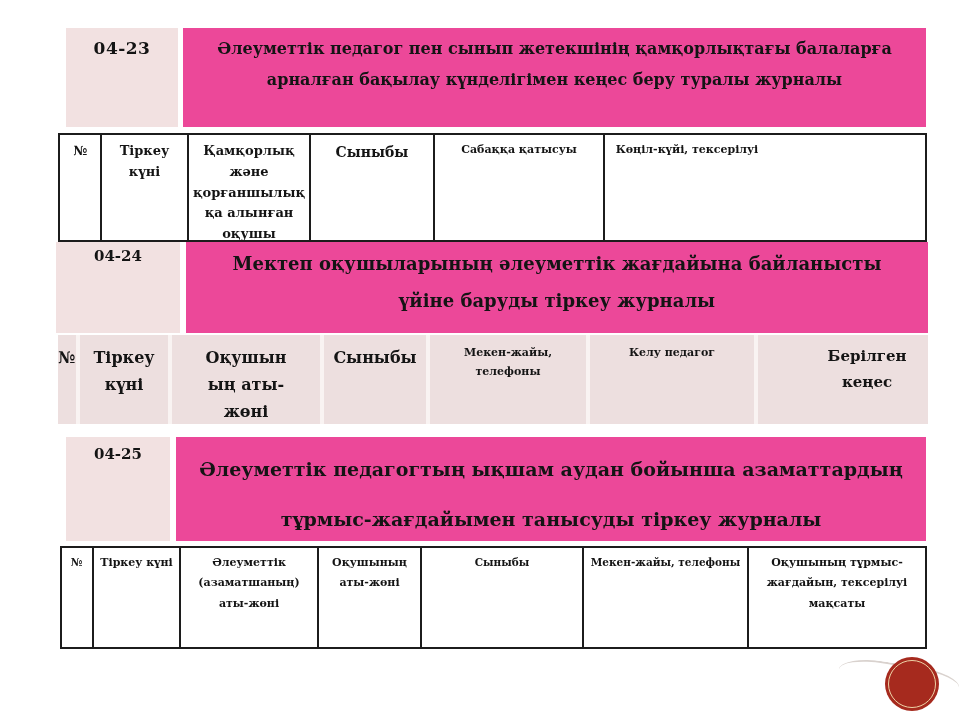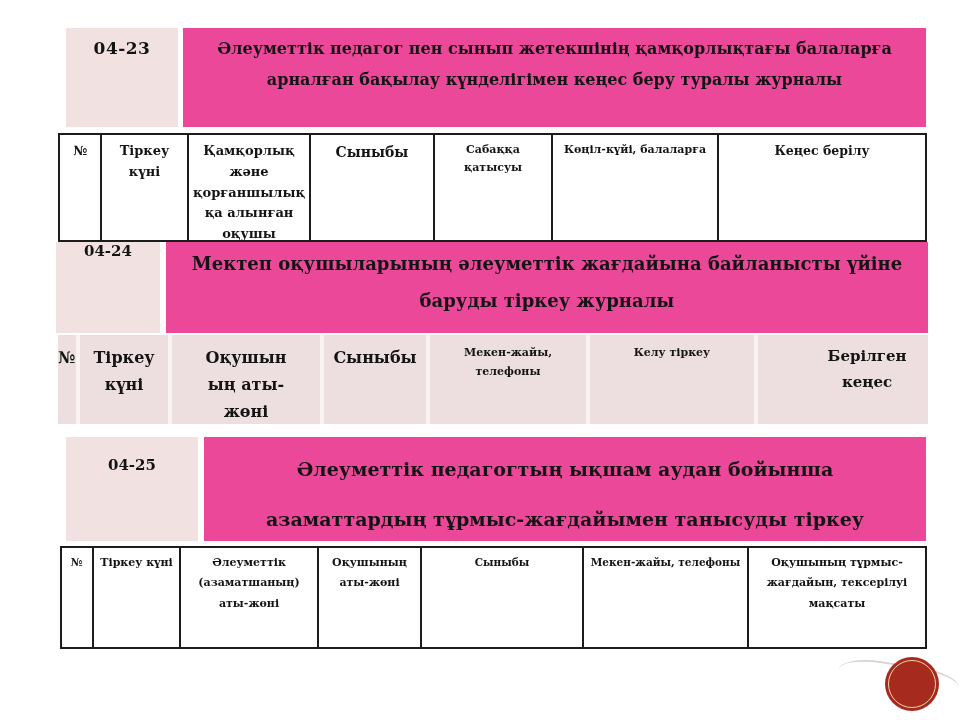--- a/index.html
+++ b/index.html
@@ -18,25 +18,25 @@
   }
   .title-cell {
     background: #ec4899; flex: 1; text-align: center;
   }
   
   #band1 { left: 66px; top: 28px; width: 860px; height: 99px; }
   #band1 .code-cell { width: 112px; font-size: 17px; padding-top: 10px; letter-spacing: .5px; }
   #band1 .title-cell { font-size: 16px; line-height: 31px; padding: 5px 28px 0; }
   
   #band2 { left: 56px; top: 242px; width: 872px; height: 91px; gap: 6px; }
-  #band2 .code-cell { width: 104px; font-size: 15px; }
+  #band2 .code-cell { width: 124px; font-size: 15px; padding-top: 5px; }
   #band2 .title-cell { font-size: 18px; line-height: 37px; padding: 3px 20px 7px; }
   
   #band3 { left: 66px; top: 437px; width: 860px; height: 104px; gap: 6px; }
-  #band3 .code-cell { width: 132px; font-size: 15px; padding-top: 19px; }
+  #band3 .code-cell { width: 104px; font-size: 15px; padding-top: 8px; }
   #band3 .title-cell { font-size: 19px; line-height: 50px; padding: 7px 10px 0; }
 
   
   .btable {
     position: absolute; display: flex;
     border: 2px solid #1c1c1c; background: #ffffff; font-weight: 700;
   }
   .bcell {
     border-left: 2px solid #1c1c1c;
     text-align: center; padding: 6px 3px 0; overflow: hidden;
@@ -91,37 +91,36 @@
 <div class="sec-band" id="band1">
   <div class="code-cell">04-23</div>
   <div class="title-cell">Әлеуметтік педагог пен сынып жетекшінің қамқорлықтағы балаларға арналған бақылау күнделігімен кеңес беру туралы журналы</div>
 </div>
 
 <div class="btable" id="table1">
   <div class="bcell fs13" style="width:40px"><span class="inner">№</span></div>
   <div class="bcell fs13 w55" style="width:87px"><span class="inner">Тіркеу күні</span></div>
   <div class="bcell fs13" style="width:122px"><span class="inner">Қамқорлық және қорғаншылыққа алынған оқушы</span></div>
   <div class="bcell fs14" style="width:124px"><span class="inner">Сыныбы</span></div>
-  <div class="bcell fs11" style="width:118px"><span class="inner">Сабаққа қатысуы</span></div>
-  <div class="bcell fs11" style="width:166px"><span class="inner">Көңіл-күйі, балаларға</span></div>
-  <div class="bcell fs12" style="flex:1"><span class="inner">Кеңес берілу</span></div>
+  <div class="bcell fs11" style="width:170px"><span class="inner">Сабаққа қатысуы</span></div>
+  <div class="bcell fs11" style="width:166px"><span class="inner">Көңіл-күйі, тексерілуі</span></div>
 </div>
 
 <div class="sec-band" id="band2">
   <div class="code-cell">04-24</div>
   <div class="title-cell">Мектеп оқушыларының әлеуметтік жағдайына байланысты үйіне баруды тіркеу журналы</div>
 </div>
 
 <div class="ptable" id="table2">
   <div class="pcell fs16" style="width:18px"><span class="inner">№</span></div>
   <div class="pcell fs16 w60" style="width:88px"><span class="inner">Тіркеу күні</span></div>
   <div class="pcell fs16 w95" style="width:148px"><span class="inner">Оқушының аты-жөні</span></div>
   <div class="pcell fs16" style="width:102px"><span class="inner">Сыныбы</span></div>
   <div class="pcell fs11 w95" style="width:156px"><span class="inner">Мекен-жайы, телефоны</span></div>
-  <div class="pcell fs11" style="width:164px"><span class="inner">Келу тіркеу</span></div>
+  <div class="pcell fs11" style="width:164px"><span class="inner">Келу педагог</span></div>
   <div class="pcell fs15" style="flex:1"><span class="inner">Берілген кеңес</span></div>
 </div>
 
 <div class="sec-band" id="band3">
   <div class="code-cell">04-25</div>
   <div class="title-cell">Әлеуметтік педагогтың ықшам аудан бойынша азаматтардың тұрмыс-жағдайымен танысуды тіркеу журналы</div>
 </div>
 
 <div class="btable" id="table3">
   <div class="bcell fs11" style="width:30px"><span class="inner">№</span></div>

